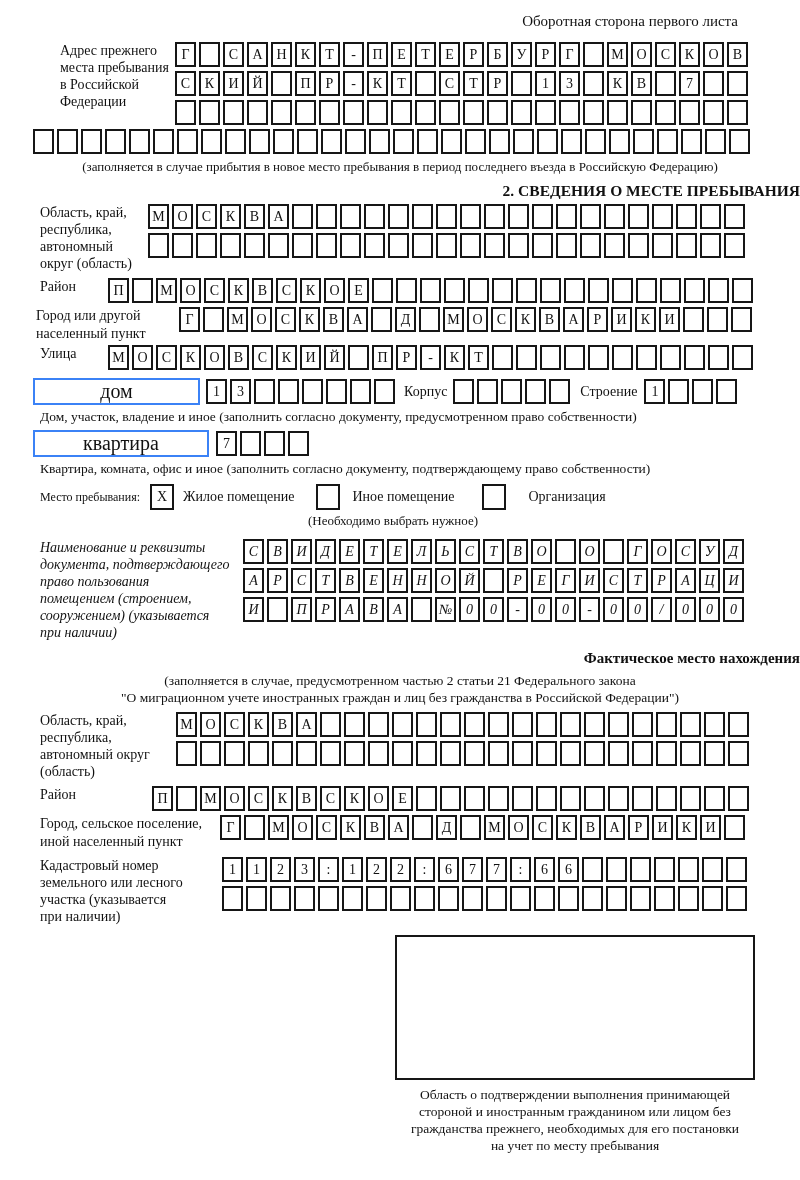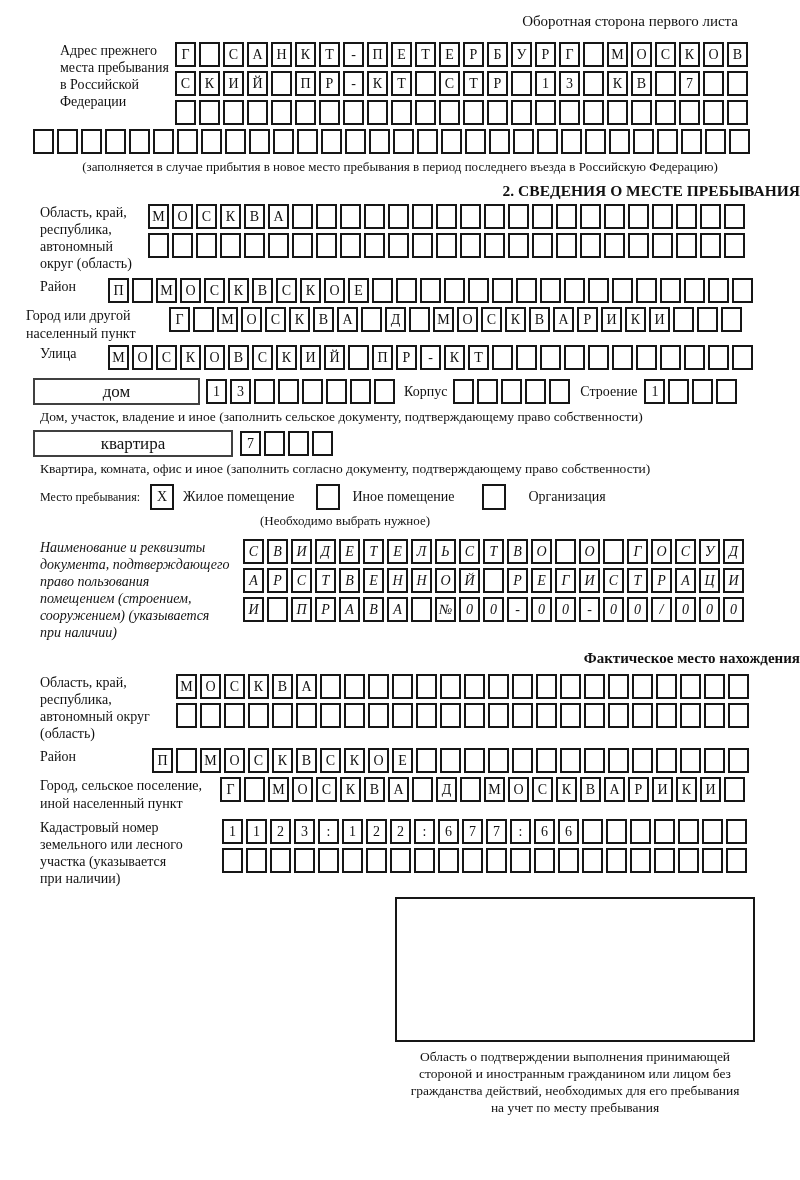--- a/index.html
+++ b/index.html
@@ -8,21 +8,21 @@
   .hdr{text-align:right;padding-right:62px;font-size:15px;line-height:18px;}
   .frow{display:flex;align-items:flex-start;}
   .lbl{font-size:14px;line-height:17px;}
   .lbl2{font-size:14px;line-height:18px;}
   .cellcol{display:flex;flex-direction:column;gap:4px;}
   .cells{display:flex;gap:3px;}
   .cell{box-sizing:border-box;width:21px;height:25px;border:2px solid #161616;display:flex;align-items:center;justify-content:center;font-size:14px;font-family:"Liberation Serif",serif;flex:0 0 21px;}
   .note{font-size:13px;line-height:17px;text-align:center;}
   .note-left{font-size:13.5px;line-height:17px;padding-left:40px;}
   .title{font-size:15.5px;line-height:19px;font-weight:bold;text-align:right;}
-  .widebox{box-sizing:border-box;border:2px solid #404040;height:27px;display:flex;align-items:center;justify-content:center;font-size:17px;}
+  .widebox{box-sizing:border-box;border:2px solid #3b82f6;height:27px;display:flex;align-items:center;justify-content:center;font-size:20px;}
   .chk{box-sizing:border-box;width:24px;height:26px;border:2px solid #161616;display:flex;align-items:center;justify-content:center;font-size:14px;}
   .mt{margin-top:4px;}
   .stampbox{box-sizing:border-box;border:2px solid #161616;width:360px;height:145px;margin-left:395px;margin-top:10px;}
   .caption{width:376px;margin-left:387px;margin-top:6px;text-align:center;font-size:13.5px;line-height:17px;}
 </style>
 </head>
 <body>
 
 <div class="page">
 
@@ -243,21 +243,21 @@
         <span class="cell"></span>
         <span class="cell"></span>
         <span class="cell"></span>
         <span class="cell"></span>
         <span class="cell"></span>
         <span class="cell"></span>
         <span class="cell"></span>
       </div>
   </div>
 
-  <div class="frow mt" style="padding-left:26px;">
+  <div class="frow mt" style="padding-left:36px;">
     <div class="lbl2" style="width:143px;">
         <div>Город или другой</div>
         <div>населенный пункт</div>
       </div>
     <div class="cells">
         <span class="cell">Г</span>
         <span class="cell"></span>
         <span class="cell">М</span>
         <span class="cell">О</span>
         <span class="cell">С</span>
@@ -337,43 +337,43 @@
         <span class="cell"></span>
       </div>
     <div class="lbl2" style="margin-left:10px;">Строение</div>
     <div class="cells" style="margin-left:7px;">
         <span class="cell">1</span>
         <span class="cell"></span>
         <span class="cell"></span>
         <span class="cell"></span>
       </div>
   </div>
-  <div class="note-left" style="margin-top:3px;">Дом, участок, владение и иное (заполнить сельское документу, подтверждающему право собственности)</div>
+  <div class="note-left" style="margin-top:3px;">Дом, участок, владение и иное (заполнить согласно документу, предусмотренном право собственности)</div>
 
   <div class="frow" style="margin-top:5px;padding-left:33px;align-items:center;">
-    <div class="widebox" style="width:200px;">квартира</div>
+    <div class="widebox" style="width:176px;">квартира</div>
     <div class="cells" style="margin-left:7px;">
         <span class="cell">7</span>
         <span class="cell"></span>
         <span class="cell"></span>
         <span class="cell"></span>
       </div>
   </div>
   <div class="note-left" style="margin-top:3px;">Квартира, комната, офис и иное (заполнить согласно документу, подтверждающему право собственности)</div>
 
   <div class="frow" style="margin-top:7px;padding-left:40px;align-items:center;">
     <div class="lbl2" style="font-size:12px;">Место пребывания:</div>
     <div class="chk" style="margin-left:10px;">X</div>
     <div class="lbl2" style="margin-left:9px;">Жилое помещение</div>
     <div class="chk" style="margin-left:22px;"></div>
     <div class="lbl2" style="margin-left:12px;">Иное помещение</div>
     <div class="chk" style="margin-left:28px;"></div>
     <div class="lbl2" style="margin-left:22px;font-family:Liberation Serif, serif;">Организация</div>
   </div>
-  <div class="note" style="margin-top:2px;width:690px;">(Необходимо выбрать нужное)</div>
+  <div class="note" style="margin-top:2px;width:690px;padding-left:48px;">(Необходимо выбрать нужное)</div>
 
   <div class="frow" style="margin-top:10px;padding-left:40px;min-height:102px;font-style:italic;">
     <div class="lbl" style="width:203px;">
         <div>Наименование и реквизиты</div>
         <div>документа, подтверждающего</div>
         <div>право пользования</div>
         <div>помещением (строением,</div>
         <div>сооружением) (указывается</div>
         <div>при наличии)</div>
       </div>
@@ -444,20 +444,24 @@
           <span class="cell">0</span>
           <span class="cell">/</span>
           <span class="cell">0</span>
           <span class="cell">0</span>
           <span class="cell">0</span>
         </div>
     </div>
   </div>
 
   <div class="title" style="margin-top:8px;font-size:15px;">Фактическое место нахождения</div>
+  <div class="note mt" style="font-size:13.5px;">
+      <div>(заполняется в случае, предусмотренном частью 2 статьи 21 Федерального закона</div>
+      <div>"О миграционном учете иностранных граждан и лиц без гражданства в Российской Федерации")</div>
+    </div>
 
   <div class="frow" style="margin-top:6px;padding-left:40px;min-height:70px;">
     <div class="lbl" style="width:136px;">
         <div>Область, край,</div>
         <div>республика,</div>
         <div>автономный округ</div>
         <div>(область)</div>
       </div>
     <div class="cellcol">
       <div class="cells">
@@ -633,17 +637,17 @@
           <span class="cell"></span>
           <span class="cell"></span>
         </div>
     </div>
   </div>
 
   <div class="stampbox"></div>
   <div class="caption">
       <div>Область о подтверждении выполнения принимающей</div>
       <div>стороной и иностранным гражданином или лицом без</div>
-      <div>гражданства действий, необходимых для его пребывания</div>
+      <div>гражданства прежнего, необходимых для его постановки</div>
       <div>на учет по месту пребывания</div>
     </div>
 
 </div>
 
 </body></html>

